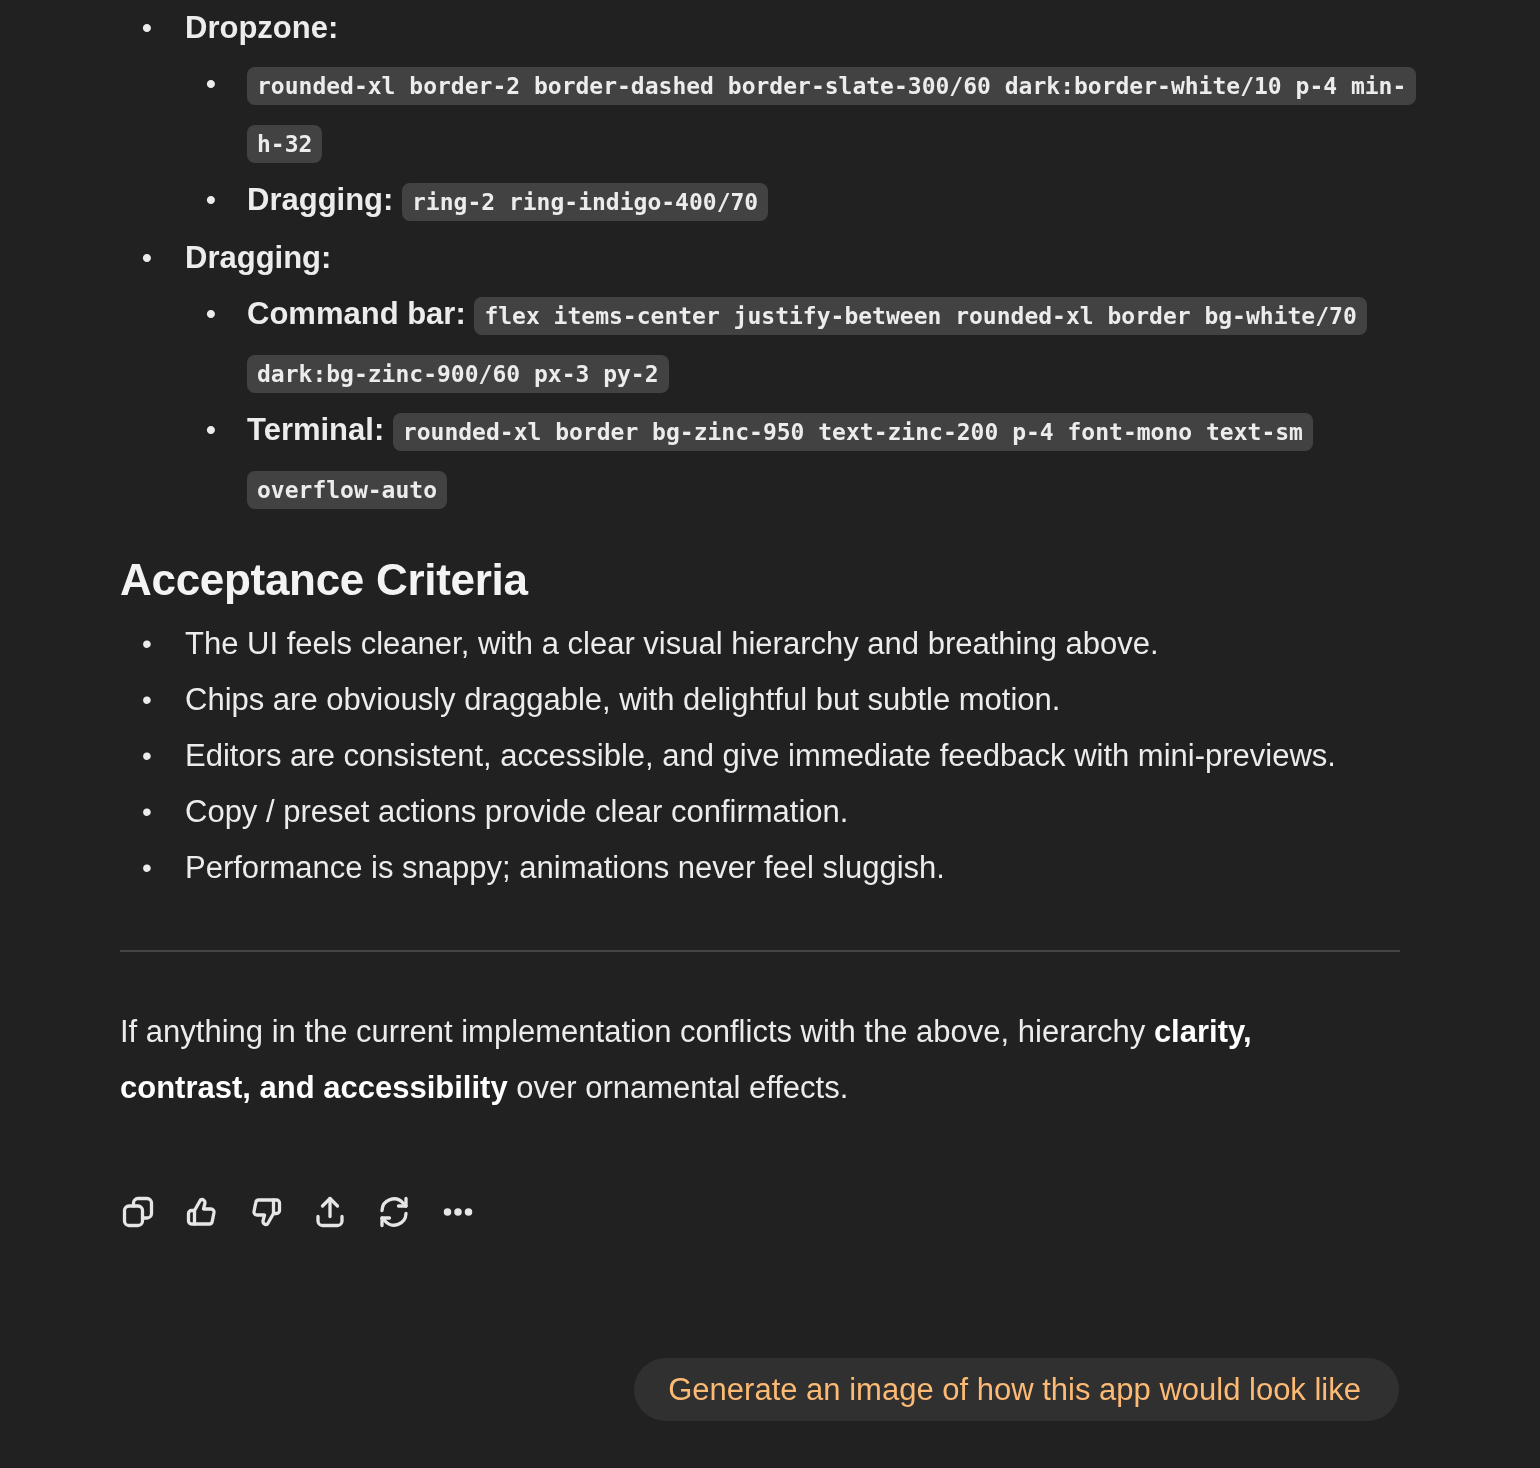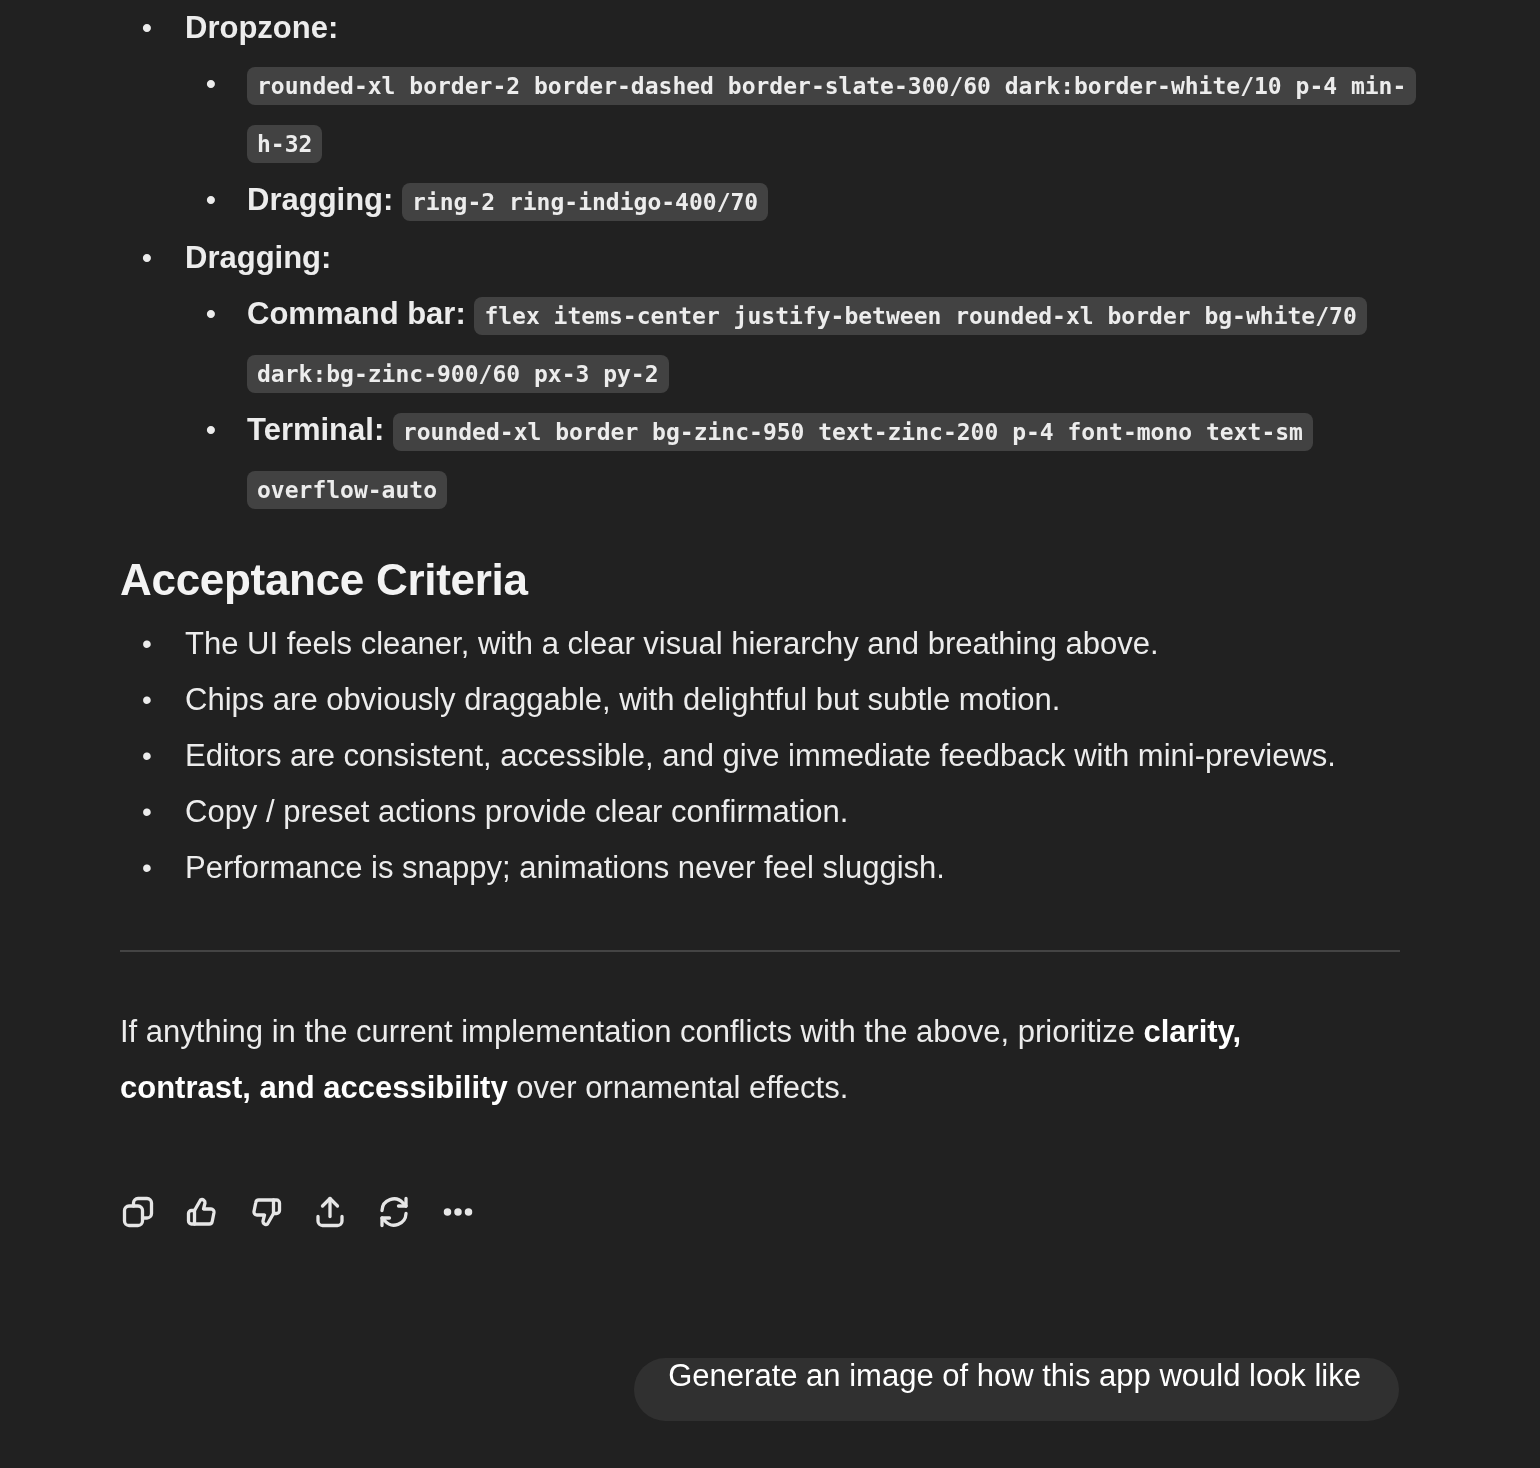--- a/index.html
+++ b/index.html
@@ -31,21 +31,21 @@
   }
   hr { border: none; border-top: 2px solid #444; margin: 54px 0 0 0; width: 1280px; }
   p.final { margin: 52px 0 0 0; line-height: 56px; width: 1240px; }
   p.final b { font-weight: bold; color: #fff; }
   .actions { position: absolute; left: 120px; top: 1190px; display: flex; gap: 28px; }
   .act { width: 36px; height: 44px; display: flex; align-items: center; justify-content: center; cursor: pointer; }
   .act svg { width: 36px; height: 36px; stroke: #e6e6e6; fill: none; stroke-width: 2.2; stroke-linecap: round; stroke-linejoin: round; }
   .bubble {
     position: absolute; right: 141px; top: 1358px; height: 63px;
     background: #303030; border-radius: 36px; padding: 0 38px 0 34px;
-    display: flex; align-items: flex-start; font-size: 31px; color: #ffffff;
+    display: flex; align-items: center; font-size: 31px; color: #fdba74;
   }
 </style>
 </head>
 <body>
 
 <div class="content">
   <ul class="lvl1 top-list">
     <li>
       <span>Dropzone:</span>
       <ul class="lvl2" style="margin-left:-1px">
@@ -66,21 +66,21 @@
   <ul class="lvl1">
     <li>The UI feels cleaner, with a clear visual hierarchy and breathing above.</li>
     <li>Chips are obviously draggable, with delightful but subtle motion.</li>
     <li>Editors are consistent, accessible, and give immediate feedback with mini-previews.</li>
     <li>Copy / preset actions provide clear confirmation.</li>
     <li>Performance is snappy; animations never feel sluggish.</li>
   </ul>
 
   <hr>
 
-  <p class="final"><span>If anything in the current implementation conflicts with the above, prioritize </span><b>clarity, contrast, and accessibility</b><span> over ornamental effects.</span></p>
+  <p class="final"><span>If anything in the current implementation conflicts with the above, hierarchy </span><b>clarity, contrast, and accessibility</b><span> over ornamental effects.</span></p>
 </div>
 
 <div class="actions">
   <div class="act">
     <svg viewBox="0 0 24 24">
         <rect x="3" y="8" width="12" height="13" rx="3"></rect>
         <path d="M9 8V6a3 3 0 0 1 3-3h6a3 3 0 0 1 3 3v7a3 3 0 0 1-3 3h-3"></path>
       </svg>
   </div>
   <div class="act">

